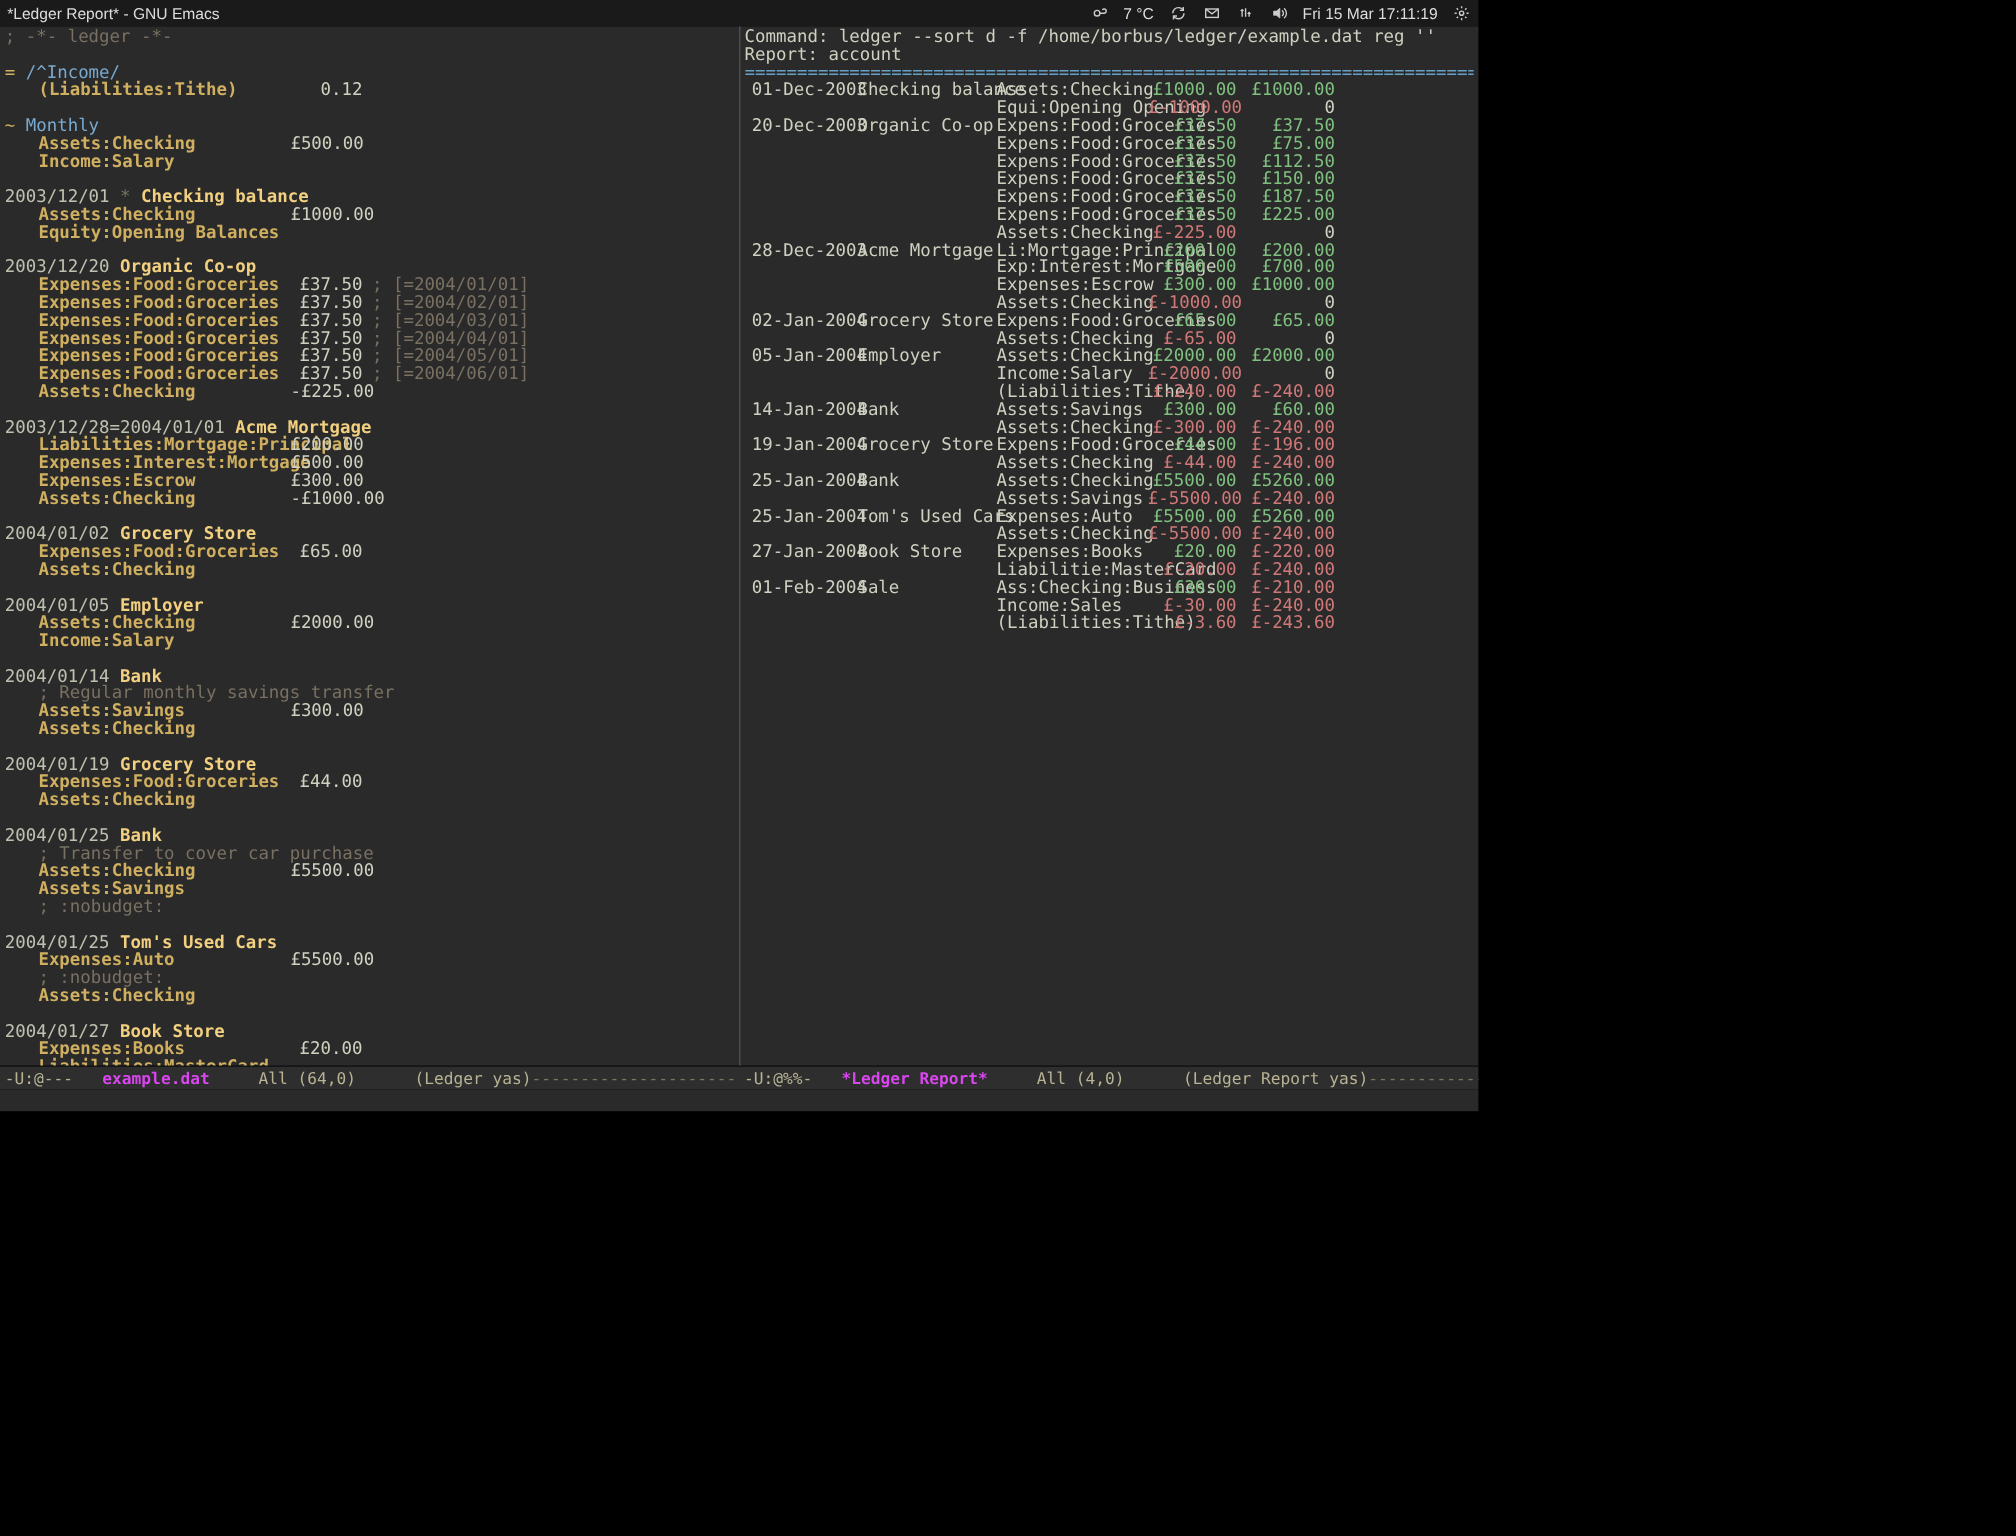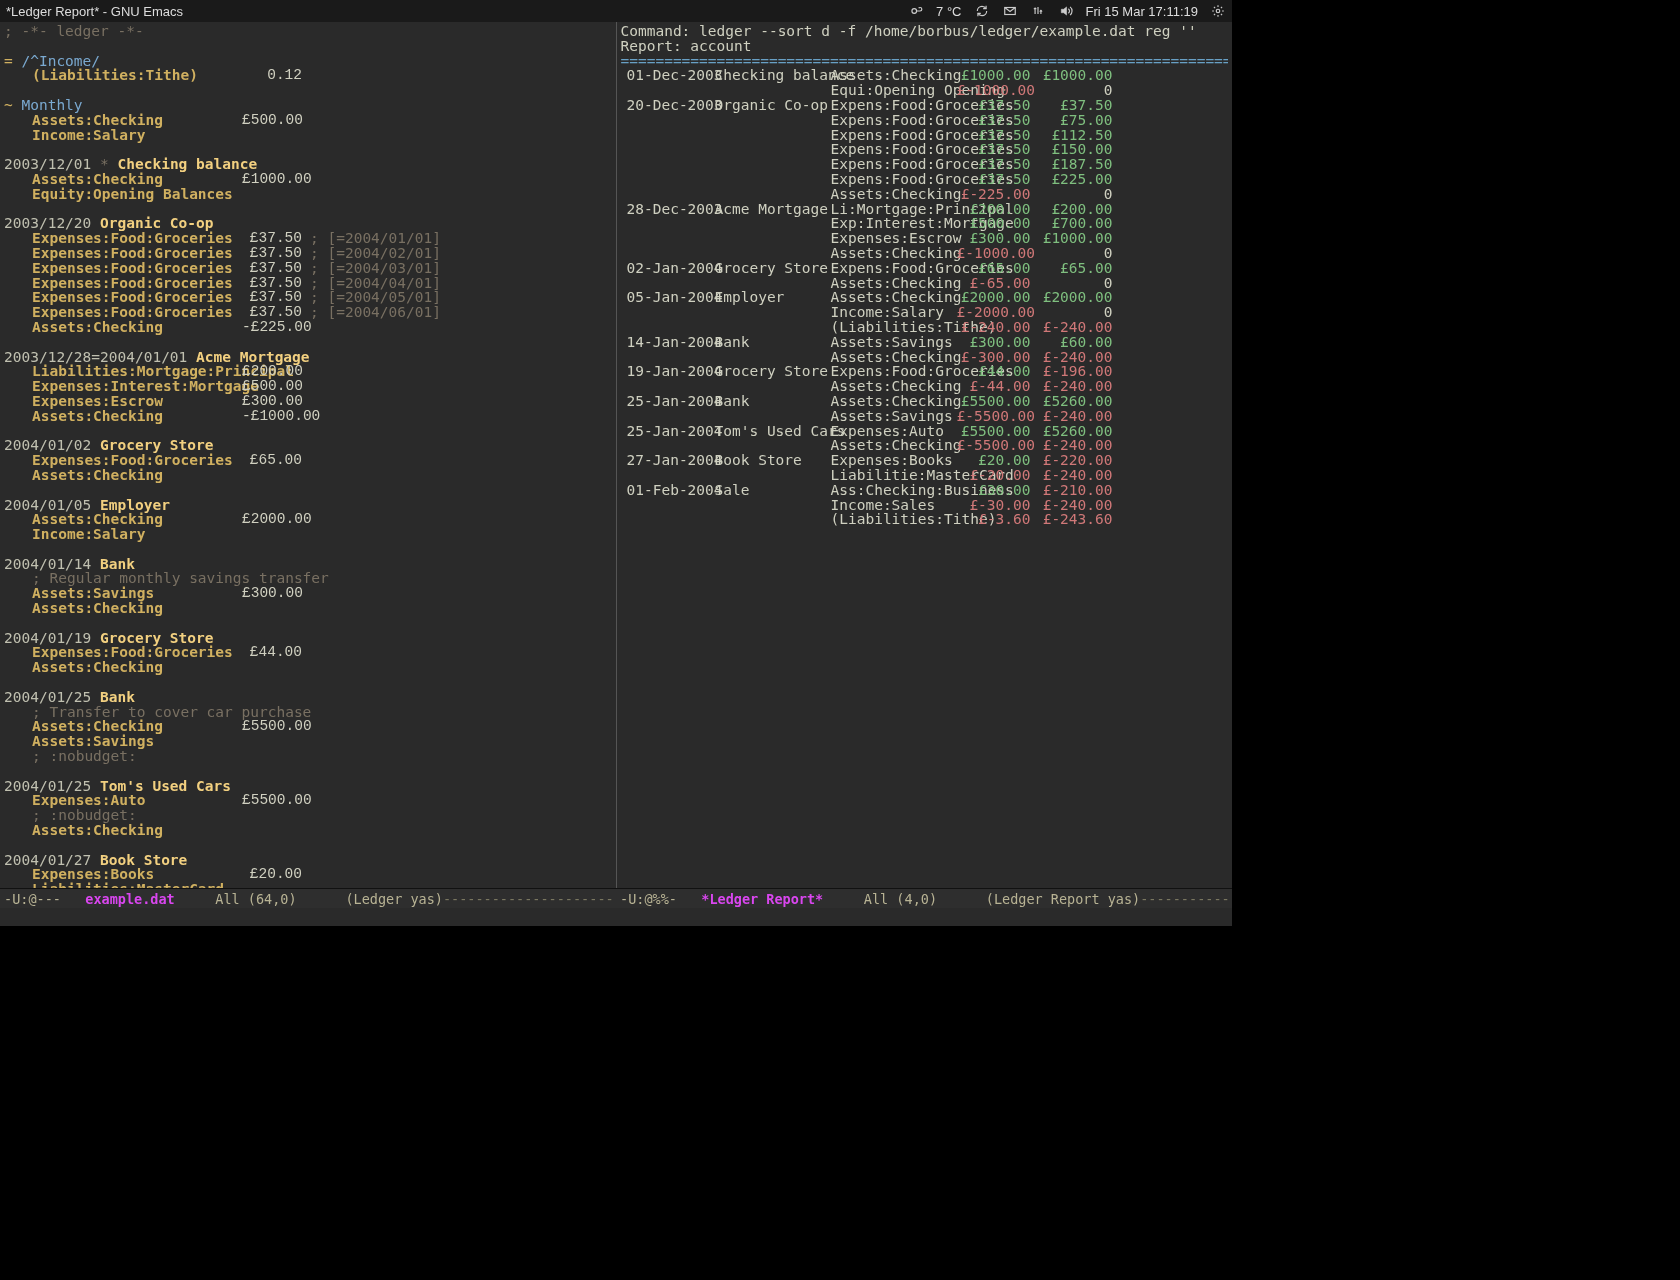--- a/index.html
+++ b/index.html
@@ -15,21 +15,21 @@
 
   .workarea { display: flex; height: 866px; background: #2a2a2a; }
   .pane { flex: 1; position: relative; color: #ccc; line-height: 1.0; padding: 2px 4px 0 4px; overflow: hidden; }
   .pane.left { border-right: 1px solid #555; }
 
   .lmark { color: #d0b060; }
   .lnote { color: #797062; }
   .ldate { color: #c0c0b0; }
   .lacct { color: #d0b060; font-weight: bold; }
   .lpay  { color: #f2d080; font-weight: bold; }
-  .lamt  { color: #d0d0c0; font-family: Liberation Mono, monospace; }
+  .lamt  { color: #d0d0c0; }
   .lcmt  { color: #797062; }
   .lper  { color: #7aa9d0; }
 
   .row { white-space: pre; height: 14.8px; }
   .indent { display: inline-block; width: 28px; }
   .amtcol { position: absolute; left: 242px; text-align: right; width: 60px; }
   .notecol { position: absolute; left: 310px; }
 
   
   .rhead { color: #cfd0c0; }

